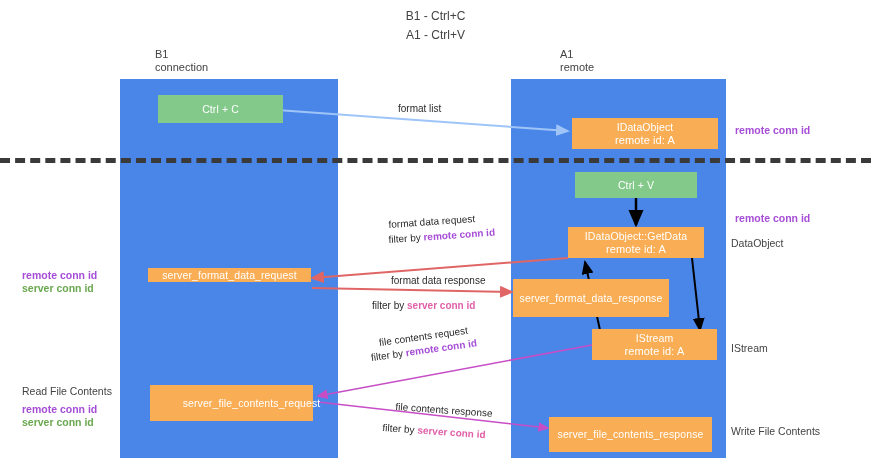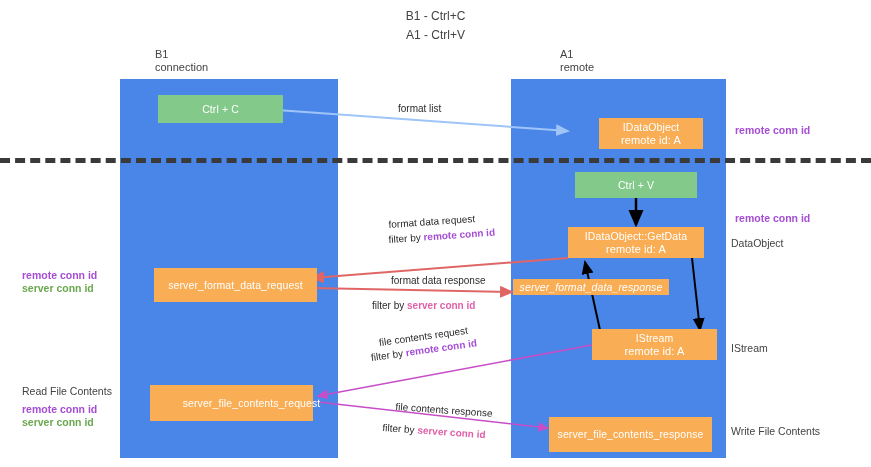--- a/index.html
+++ b/index.html
@@ -137,39 +137,39 @@
 
     <path d="M318,402 L548,428" stroke="#c74ec7" stroke-width="1.6" fill="none" marker-end="url(#ah-magenta)"></path>
   </svg>
 
   <div class="dashed"></div>
 
   <div class="node green" style="left:158px;top:95px;width:125px;height:28px;">
     <div>Ctrl + C</div>
   </div>
 
-  <div class="node orange" style="left:599px;top:118px;width:104px;height:31px;">
+  <div class="node orange" style="left:572px;top:118px;width:146px;height:31px;">
     <div>IDataObject</div>
     <div class="l2">remote id: A</div>
   </div>
 
   <div class="node green" style="left:575px;top:172px;width:122px;height:26px;">
     <div>Ctrl + V</div>
   </div>
 
   <div class="node orange" style="left:568px;top:227px;width:136px;height:31px;">
     <div>IDataObject::GetData</div>
     <div class="l2">remote id: A</div>
   </div>
 
-  <div class="node orange" style="left:154px;top:268px;width:163px;height:34px;">
+  <div class="node orange" style="left:148px;top:268px;width:163px;height:14px;">
     <div>server_format_data_request</div>
   </div>
 
-  <div class="node orange" style="left:513px;top:279px;width:156px;height:16px;font-style:italic;">
+  <div class="node orange" style="left:513px;top:279px;width:156px;height:38px;">
     <div>server_format_data_response</div>
   </div>
 
   <div class="node orange" style="left:592px;top:329px;width:125px;height:31px;">
     <div>IStream</div>
     <div class="l2">remote id: A</div>
   </div>
 
   <div class="node orange" style="left:150px;top:385px;width:163px;height:36px;padding-left:40px;">
     <div>server_file_contents_request</div>

